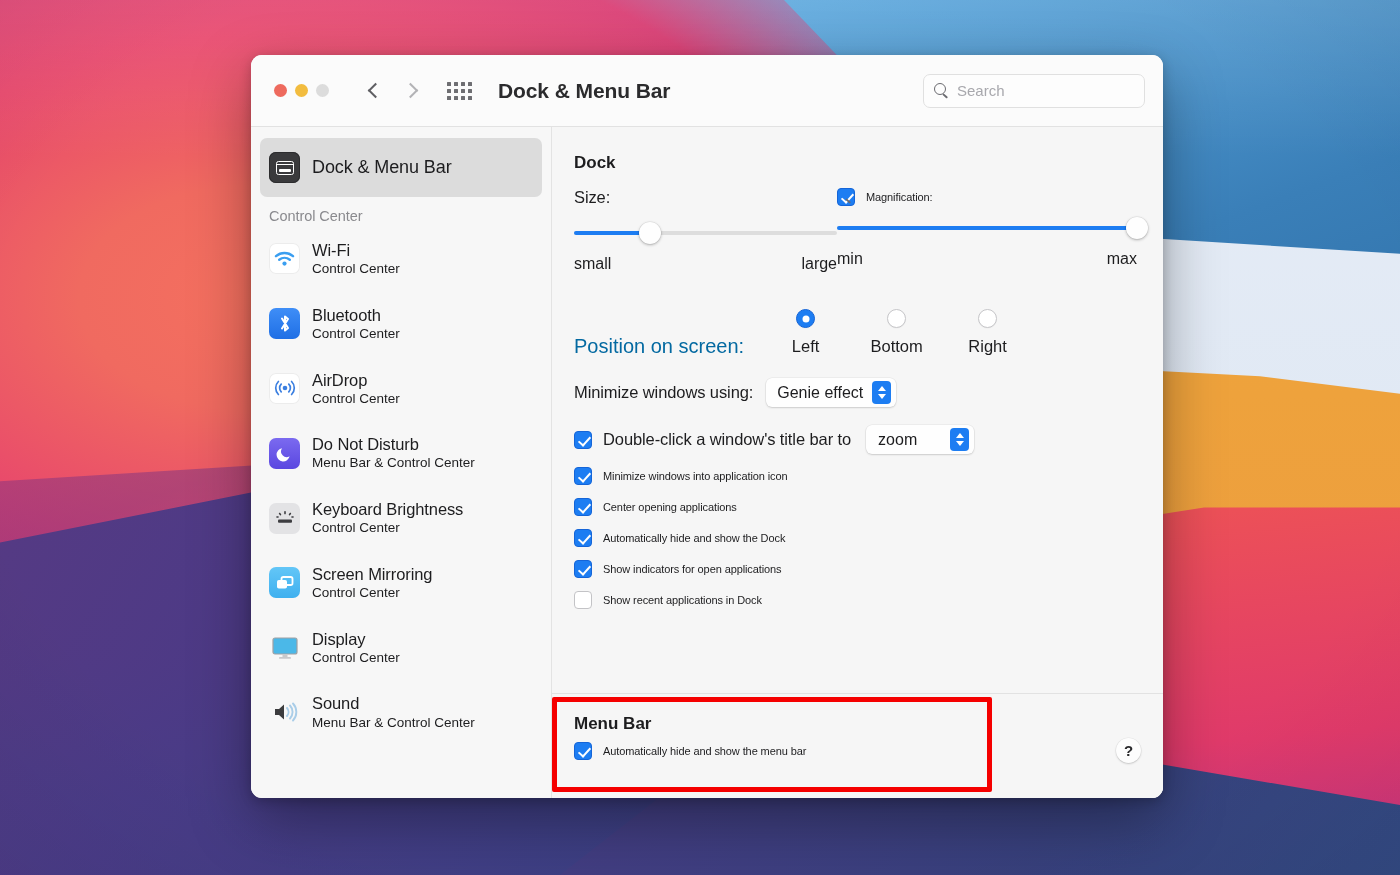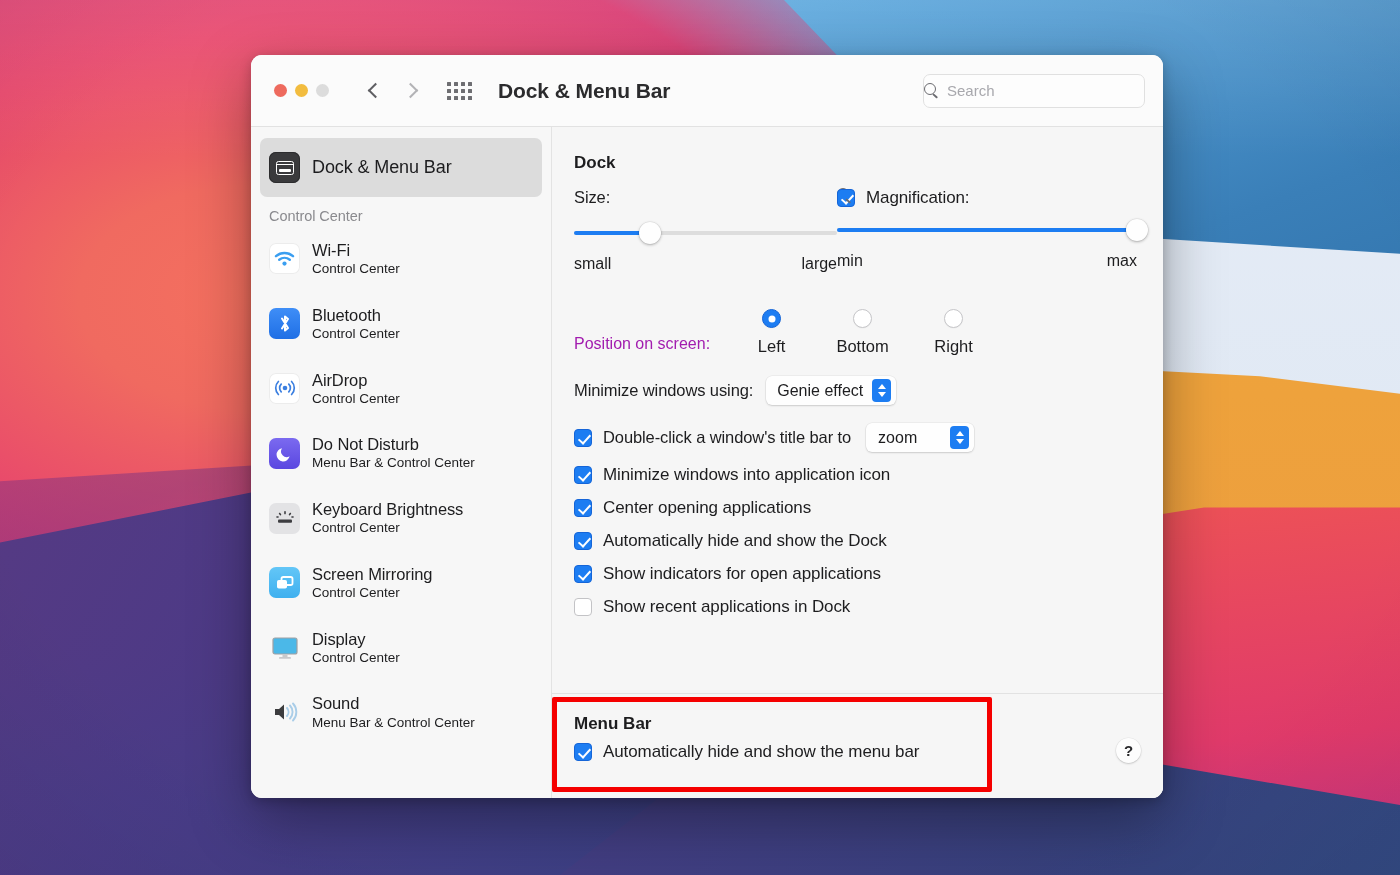--- a/index.html
+++ b/index.html
@@ -132,21 +132,21 @@
     right: 18px;
     top: 50%;
     transform: translateY(-50%);
     width: 222px;
     height: 34px;
     border: 1px solid #e0e0e0;
     border-radius: 7px;
     background: #fdfdfd;
     display: flex;
     align-items: center;
-    padding: 0 0;
+    padding: 0 10px;
     gap: 8px;
   }
   .mag {
     width: 15px; height: 15px; position: relative; flex: 0 0 auto;
   }
   .mag::before {
     content: ""; position: absolute; left: 0; top: 0;
     width: 10px; height: 10px; border: 1.6px solid #6b6b70; border-radius: 50%;
   }
   .mag::after {
@@ -261,25 +261,25 @@
     background: #fff; border: 1px solid #c3c3c6; position: relative;
   }
   .cb.on { background: #1d7df2; border-color: #1565d8; }
   .cb.on::after {
     content: ""; position: absolute; left: 5.5px; top: 2.2px;
     width: 5px; height: 10px; border-right: 2.2px solid #fff; border-bottom: 2.2px solid #fff;
     transform: rotate(42deg);
   }
 
   .cb-row { display: flex; align-items: center; gap: 11px; margin-bottom: 13px; }
-  .cb-row .label { font-size: 17px; }
+  .cb-row .label { font-size: 11px; }
 
   
   .radio-block { margin-top: 6px; display: flex; align-items: flex-start; }
-  .radio-label { font-size: 16px; color: #a21caf; padding-top: 26px; }
+  .radio-label { font-size: 20px; color: #0369a1; padding-top: 26px; }
   .radios { display: flex; margin-left: 16px; }
   .radio-item { width: 91px; display: flex; flex-direction: column; align-items: center; }
   .radio {
     width: 19px; height: 19px; border-radius: 50%; background: #fff;
     border: 1px solid #c6c6c9; box-shadow: 0 0.5px 1px rgba(0,0,0,0.05);
   }
   .radio.on { background: #1d7df2; border-color: #1565d8; position: relative; }
   .radio.on::after {
     content: ""; position: absolute; left: 50%; top: 50%; width: 7px; height: 7px;
     border-radius: 50%; background: #fff; transform: translate(-50%,-50%);

